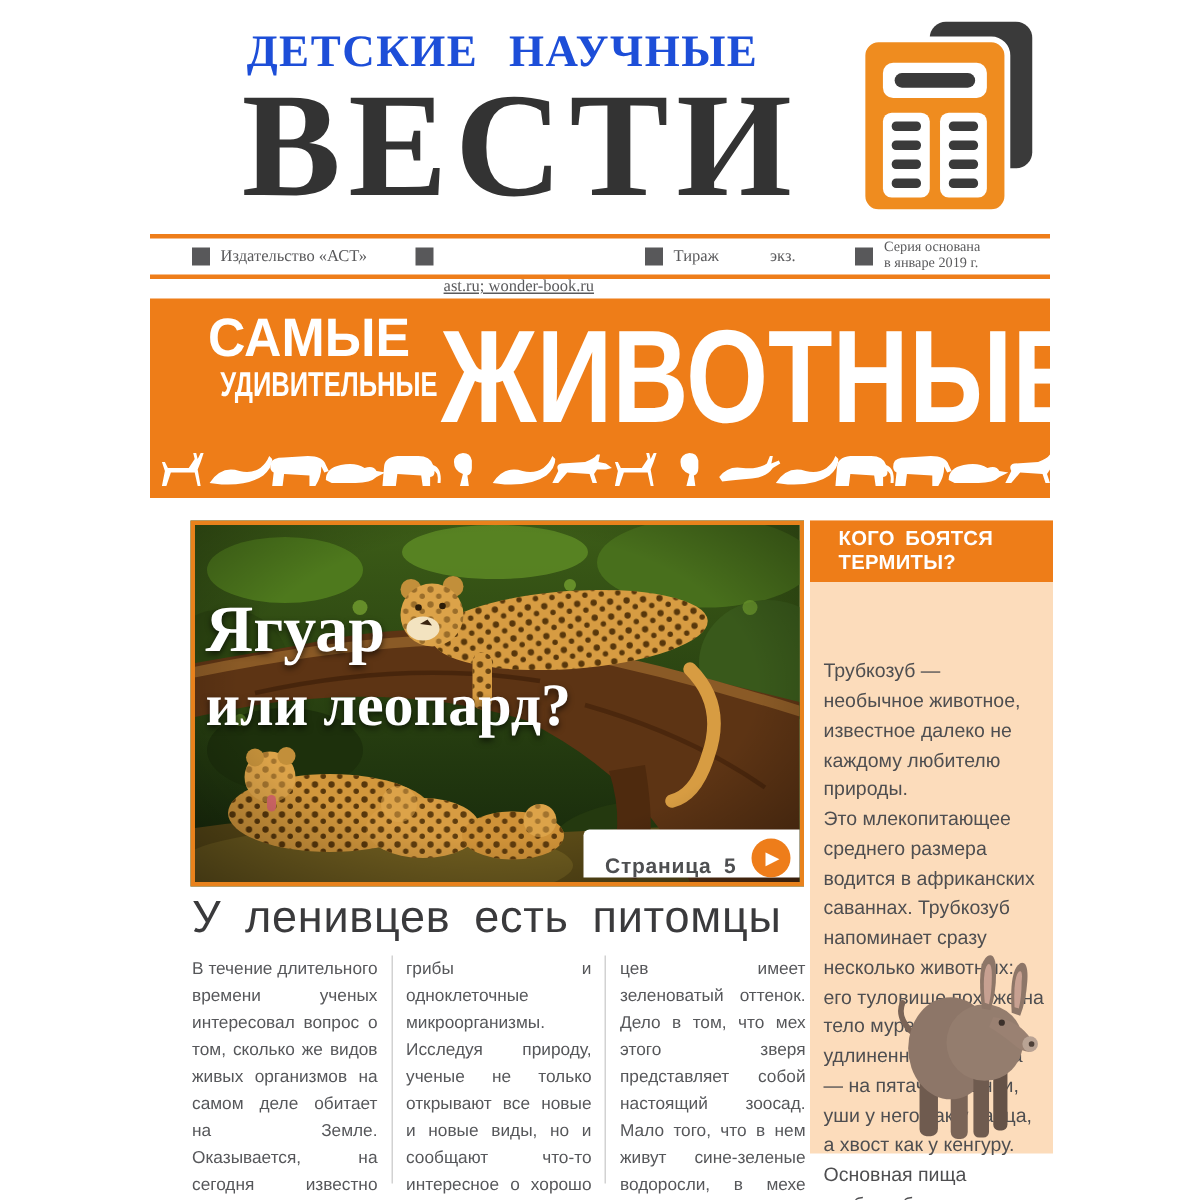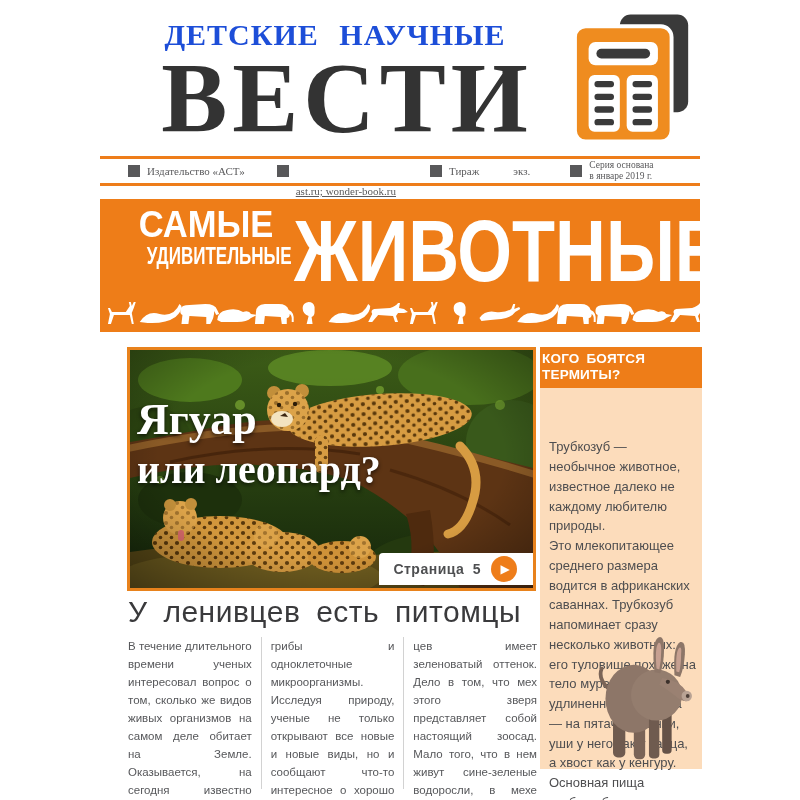--- a/index.html
+++ b/index.html
@@ -39,29 +39,29 @@
   
   .photo{position:absolute;left:127px;top:347px;width:409px;height:244px;
          border:3px solid #e8821c;box-sizing:border-box;background:#0f766e;}
   .photo svg.scene{position:absolute;left:0;top:0;width:100%;height:100%;}
   .photo-headline{position:absolute;left:7px;top:48px;color:#fff;
          font-family:"Liberation Serif","DejaVu Serif",serif;font-weight:700;
          text-shadow:0 2px 4px rgba(0,0,0,.65);line-height:1;}
   .photo-headline .h1{font-size:44px;}
   .photo-headline .h2{font-size:40px;margin-top:8px;}
   .page-btn{position:absolute;right:0;bottom:3px;height:32px;background:#fff;border-radius:4px 0 0 0;
-            display:flex;align-items:center;padding:0 16px 0 14px;cursor:pointer;}
+            display:flex;align-items:flex-end;padding:0 6px 0 14px;cursor:pointer;}
   .page-btn .lbl{font-size:14px;font-weight:700;color:#4e4f51;letter-spacing:.5px;word-spacing:4px;margin-right:10px;}
   .arrow-circle{width:26px;height:26px;border-radius:50%;background:#ee7d1a;color:#fff;
             display:flex;align-items:center;justify-content:center;font-size:12px;padding-left:2px;box-sizing:border-box;}
 
   
   .sidebar{position:absolute;left:540px;top:347px;width:162px;height:422px;background:#fcdcbb;}
   .sidebar-head{background:#ee7d18;color:#fff;font-weight:700;font-size:13.5px;line-height:1.2;
-                padding:4px 4px 5px 2px;letter-spacing:.2px;word-spacing:3px;}
+                padding:4px 4px 5px 19px;letter-spacing:.2px;word-spacing:3px;}
   .sidebar-body{padding:9px 6px 0 9px;font-size:13px;line-height:1.52;color:#4e4e50;white-space:pre-line;margin-top:40px;}
   .sidebar-body2{padding:0 0 0 9px;width:92px;font-size:11px;line-height:1.52;color:#4e4e50;}
   .aardvark{position:absolute;right:2px;bottom:2px;width:104px;height:142px;}
 
   
   .article-headline{position:absolute;left:128px;top:595px;width:420px;
         font-size:30px;font-weight:400;color:#3a3a3c;letter-spacing:.5px;word-spacing:7px;}
   .cols{position:absolute;left:128px;top:637px;width:409px;height:152px;display:flex;}
   .col{flex:1;font-size:11.5px;line-height:1.57;text-align:justify;color:#56575a;white-space:pre-line;}
   .col.c1{padding-right:9px;}

